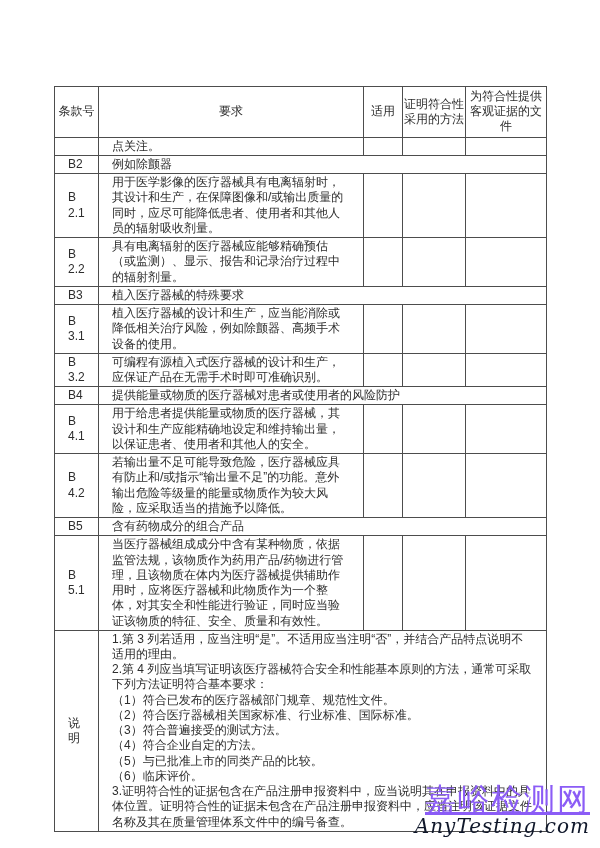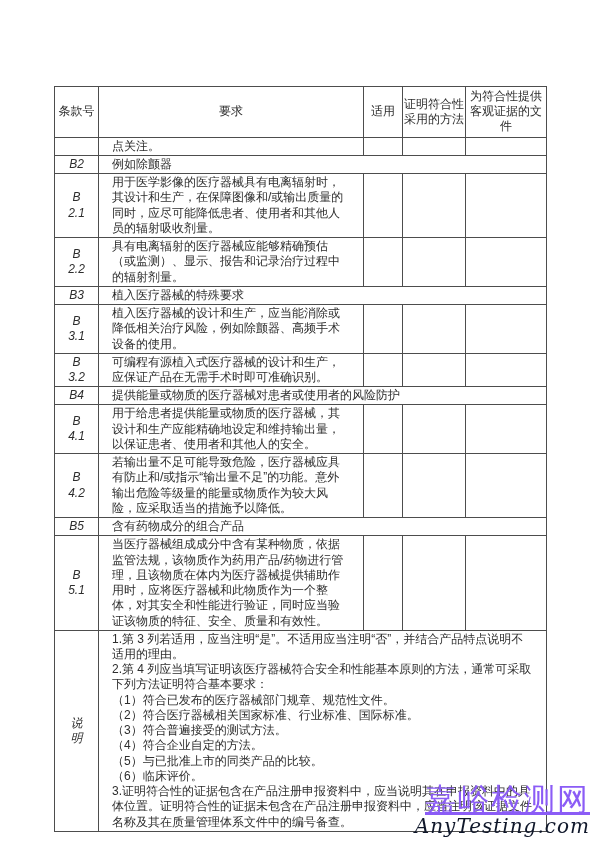--- a/index.html
+++ b/index.html
@@ -9,21 +9,21 @@
   table.doc th, table.doc td{
     border:1px solid #4d4d4d;
     font-size:12px;
     line-height:1.27;
     color:#2d2d2d;
     padding:1px 13px;
     vertical-align:middle;
     word-break:break-all;
   }
   table.doc th{font-weight:normal;text-align:center;padding:2px 1px;}
-  td.clause{text-align:center;padding:1px 1px;font-style:italic;}
+  td.clause{padding:1px 1px;}
   td.req{text-align:left;}
   td.note-text{white-space:pre-wrap;margin-left:46px;}
   .watermark{position:absolute;right:10px;bottom:10px;text-align:right;pointer-events:none;}
   .wm-cn{font-size:31px;letter-spacing:2px;color:#8b5cf6;line-height:1.0;text-decoration:underline;}
   .wm-en{font-size:20px;font-style:italic;color:#0f172a;letter-spacing:1px;line-height:1.15;font-family:"DejaVu Serif","Liberation Serif",serif;}
 </style>
 </head>
 <body>
 
 <div class="page">

